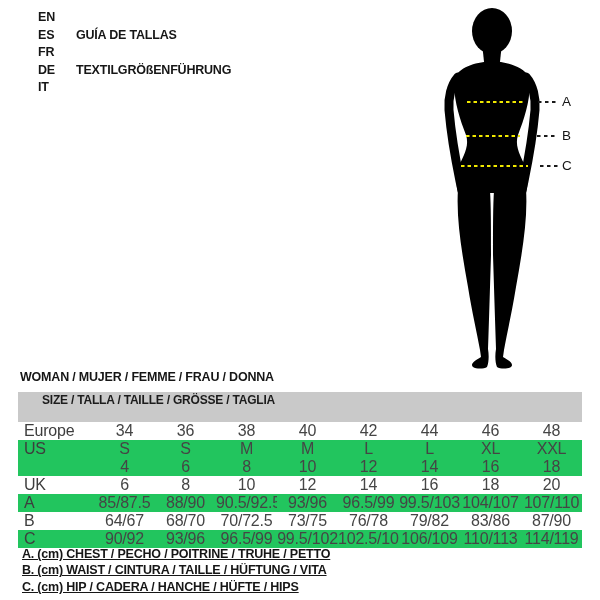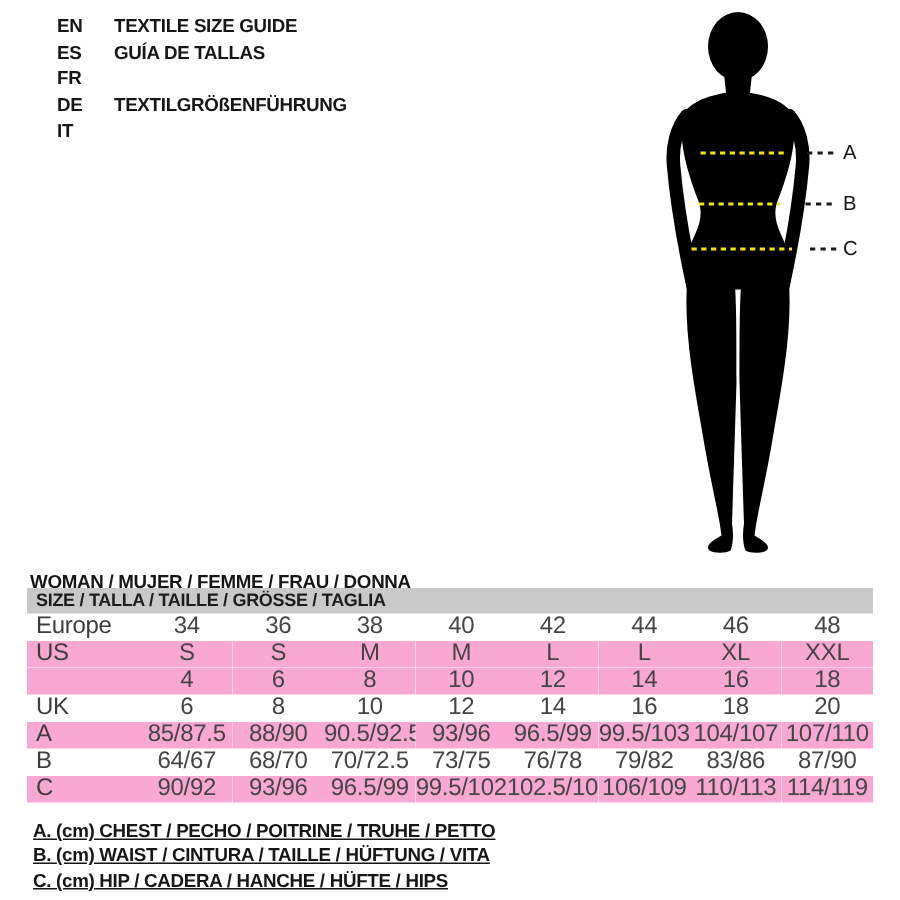--- a/index.html
+++ b/index.html
@@ -13,41 +13,40 @@
   .lang-row{display:flex;line-height:17.5px;font-size:12.5px;font-weight:bold;letter-spacing:-0.2px;color:#161616;padding-left:16px;}
   .lang-code{width:38px;flex:0 0 38px;}
   
   .figure-wrap{position:absolute;left:410px;top:5px;width:175px;height:365px;}
   .figure-wrap svg{display:block;width:175px;height:365px;}
   .marker{position:absolute;font-size:13.5px;color:#161616;letter-spacing:0;}
   .marker-a{left:562px;top:94px;}
   .marker-b{left:562px;top:128px;}
   .marker-c{left:562px;top:158px;}
   
-  .section-title{position:absolute;left:20px;top:381px;font-size:12.5px;font-weight:bold;letter-spacing:-0.2px;color:#161616;}
+  .section-title{position:absolute;left:20px;top:370px;font-size:12.5px;font-weight:bold;letter-spacing:-0.2px;color:#161616;}
   
   .table-wrap{position:absolute;left:18px;top:392px;width:564px;}
-  .table-header{background:#c9c9c9;height:17px;line-height:17px;padding-left:6px;
+  .table-header{background:#c9c9c9;height:30px;line-height:17px;padding-left:24px;
     font-size:12px;font-weight:bold;color:#1c1c1c;letter-spacing:-0.2px;}
   table.size{border-collapse:collapse;table-layout:fixed;width:564px;
     font-size:16px;color:#454545;letter-spacing:-0.2px;}
   table.size td{height:15.7px;padding:0;text-align:center;overflow:hidden;white-space:nowrap;}
   table.size td.row-label{text-align:left;padding-left:6px;color:#3d3d3d;}
-  tr.shaded{background:#f9a8d4;}
+  tr.shaded{background:#22c55e;}
   
   .legend-block{position:absolute;left:22px;top:546px;}
   .legend-line{font-size:12.5px;font-weight:bold;line-height:16.4px;letter-spacing:-0.2px;color:#161616;text-decoration:underline;}
 </style>
 </head>
 <body>
 
 <div class="lang-block" id="lang-block">
     <div class="lang-row">
       <span class="lang-code">EN</span>
-      <span>TEXTILE SIZE GUIDE</span>
     </div>
     <div class="lang-row">
       <span class="lang-code">ES</span>
       <span>GUÍA DE TALLAS</span>
     </div>
     <div class="lang-row">
       <span class="lang-code">FR</span>
     </div>
     <div class="lang-row">
       <span class="lang-code">DE</span>

